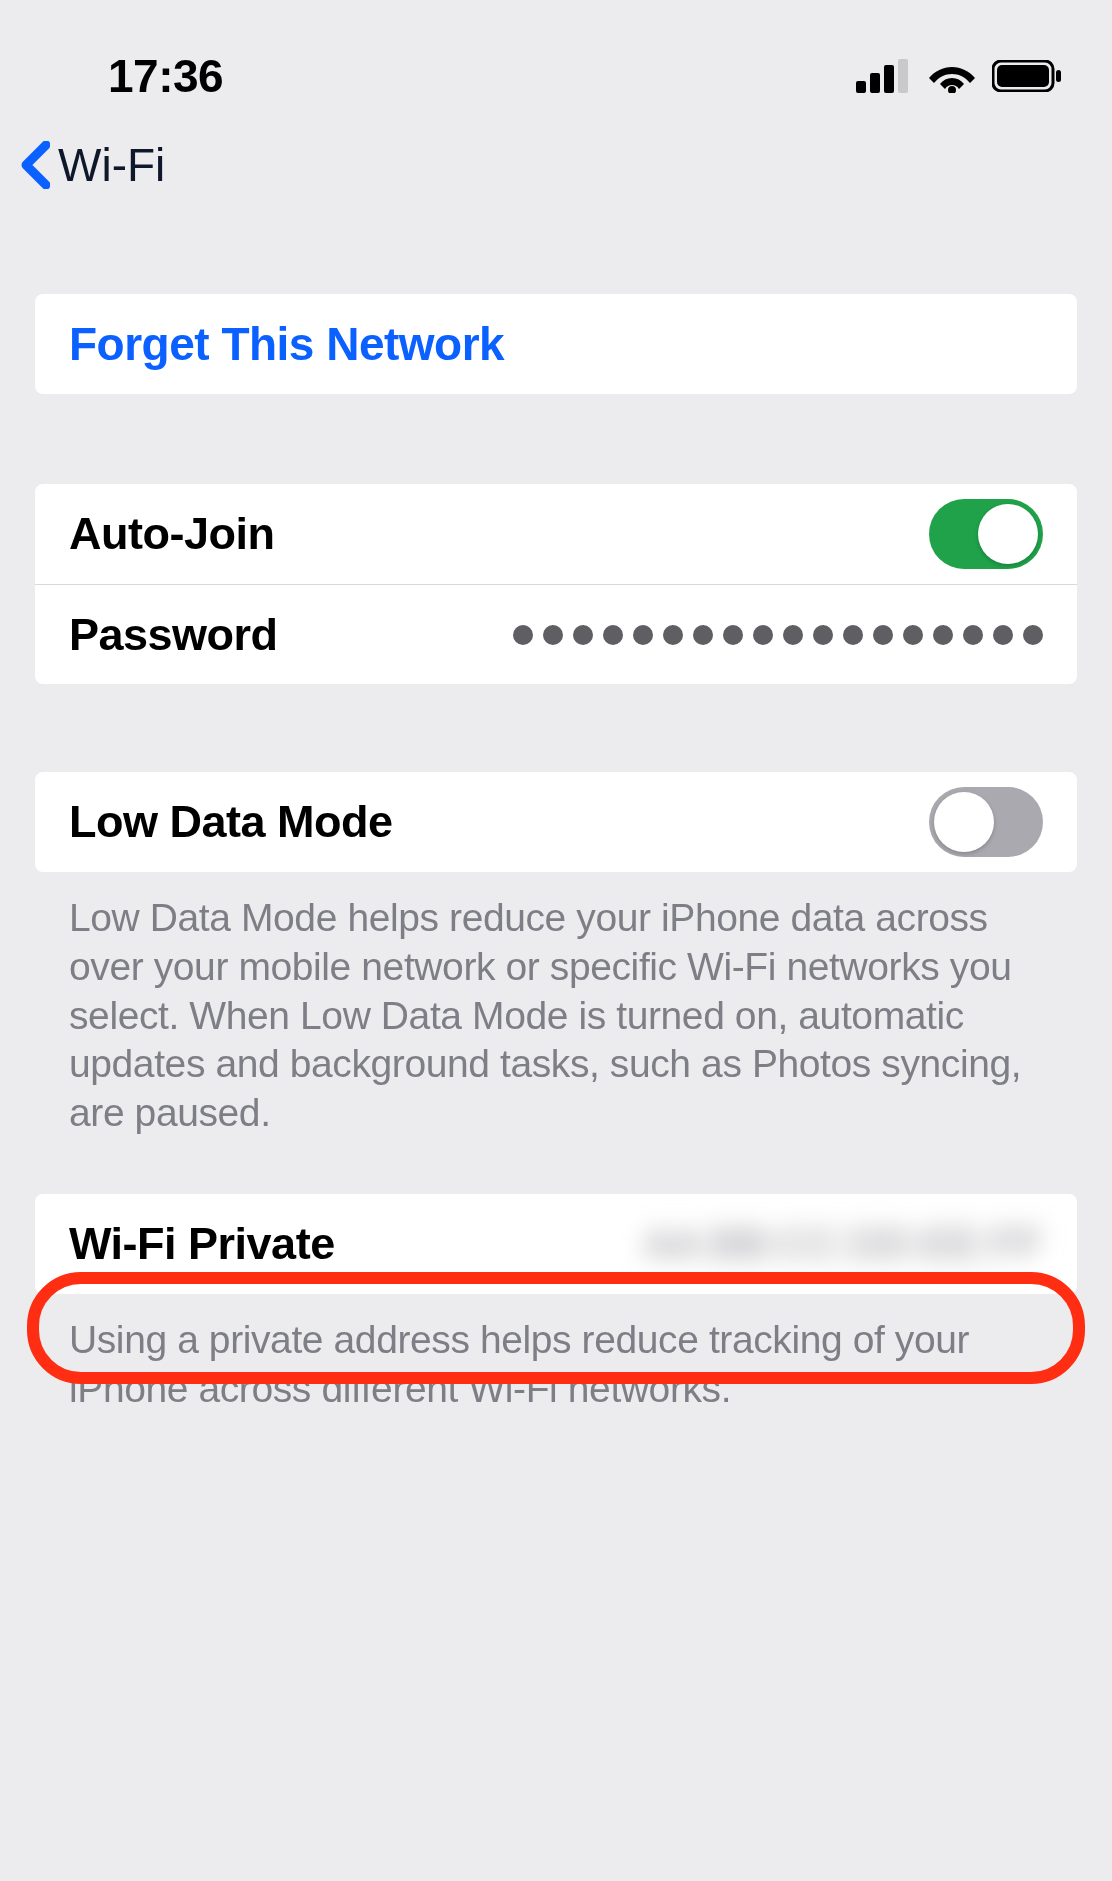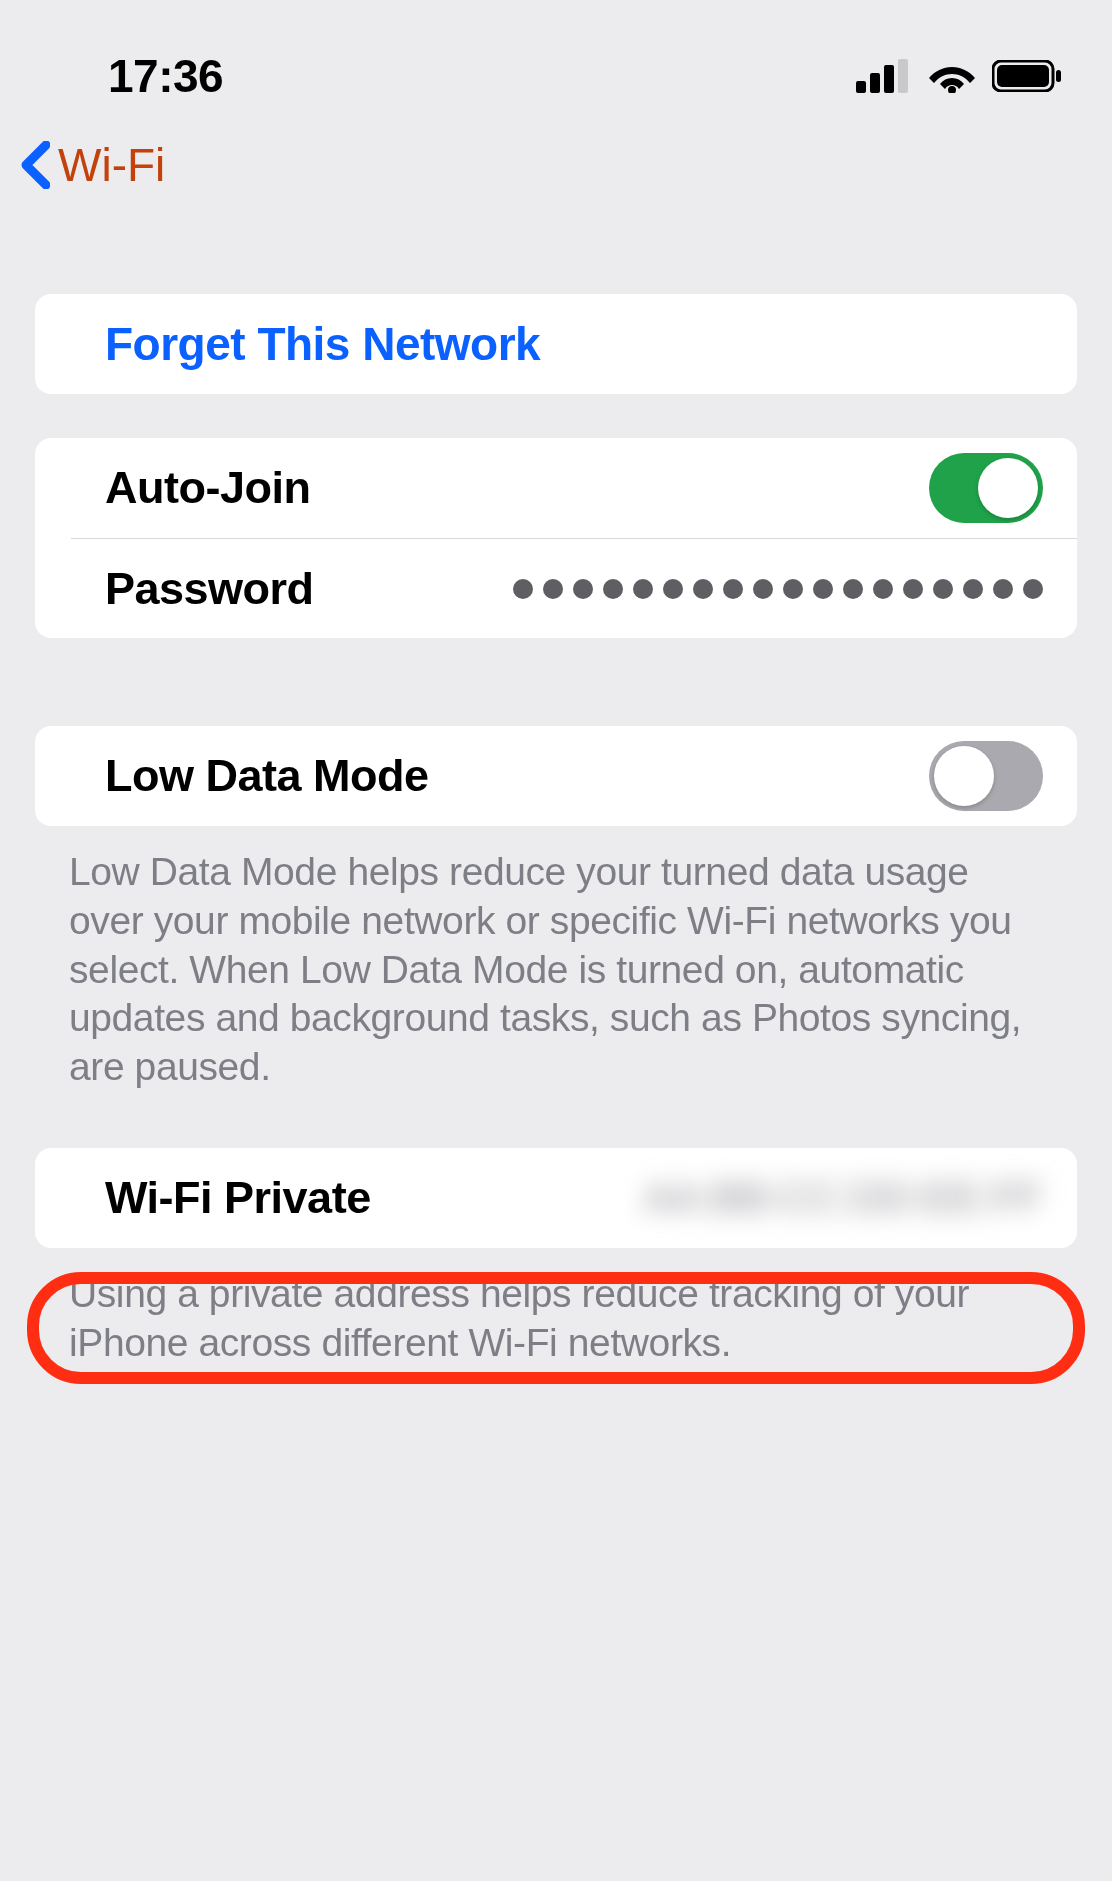--- a/index.html
+++ b/index.html
@@ -42,35 +42,34 @@
     .nav-bar {
       display: flex;
       align-items: center;
       padding: 18px 20px 0 20px;
       height: 92px;
     }
     .nav-back {
       display: flex;
       align-items: center;
       gap: 8px;
-      color: #c2410c;
+      color: #0f172a;
       font-size: 46px;
       font-weight: 400;
     }
     .nav-back svg { display: block; }
     
     .content {
       padding: 0;
     }
     .group {
       margin: 88px 35px 0 35px;
       background: #fff;
-      border-radius: 16px;
+      border-radius: 8px;
       overflow: hidden;
-      padding-left: 36px;
     }
     .group.first {
       margin-top: 92px;
     }
     .row {
       display: flex;
       align-items: center;
       justify-content: space-between;
       min-height: 100px;
       padding: 0 34px 0 34px;
@@ -191,21 +190,21 @@
 </div>
 
 <div class="content">
 
   <div class="group first">
     <div class="row">
       <span class="row-link">Forget This Network</span>
     </div>
   </div>
 
-  <div class="group" style="margin-top:44px;text-align:right;">
+  <div class="group" style="margin-top:90px;text-align:right;">
     <div class="row">
       <span class="row-label">Auto-Join</span>
       <div class="toggle on">
         <div class="knob"></div>
       </div>
     </div>
     <div class="row">
       <span class="row-label">Password</span>
       <div class="dots" id="password-dots">
           <div class="dot"></div>
@@ -231,21 +230,21 @@
   </div>
 
   <div class="group" style="">
     <div class="row">
       <span class="row-label">Low Data Mode</span>
       <div class="toggle off">
         <div class="knob"></div>
       </div>
     </div>
   </div>
-  <div class="footer-text">Low Data Mode helps reduce your turned data usage over your mobile network or specific Wi-Fi networks you select. When Low Data Mode is turned on, automatic updates and background tasks, such as Photos syncing, are paused.</div>
+  <div class="footer-text">Low Data Mode helps reduce your iPhone data across over your mobile network or specific Wi-Fi networks you select. When Low Data Mode is turned on, automatic updates and background tasks, such as Photos syncing, are paused.</div>
 
   <div class="group" style="margin-top:56px; position:relative;">
     <div class="row" id="wifi-addr-row">
       <span class="row-label">Wi-Fi Private</span>
       <span class="row-value">AA:BB:CC:DD:EE:FF</span>
     </div>
   </div>
   <div class="footer-text">Using a private address helps reduce tracking of your iPhone across different Wi-Fi networks.</div>
 
 </div>

